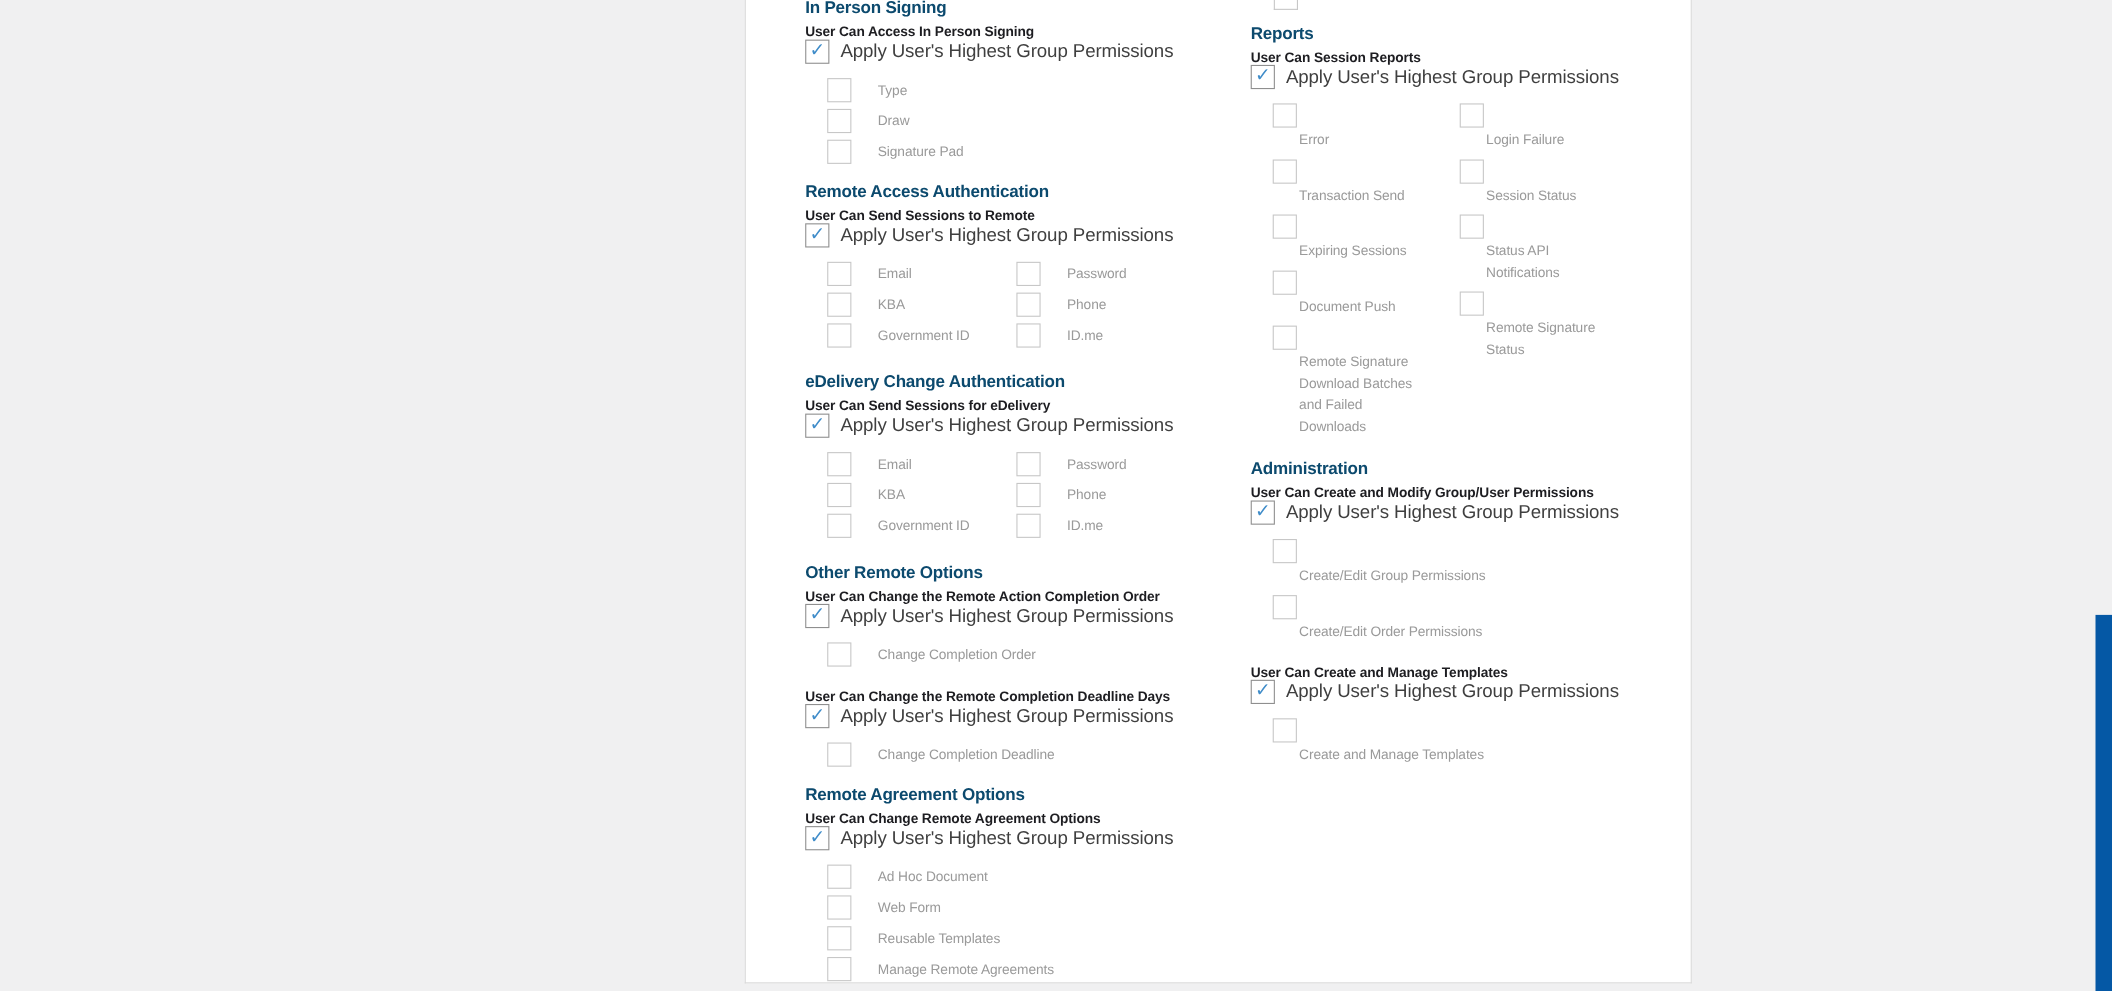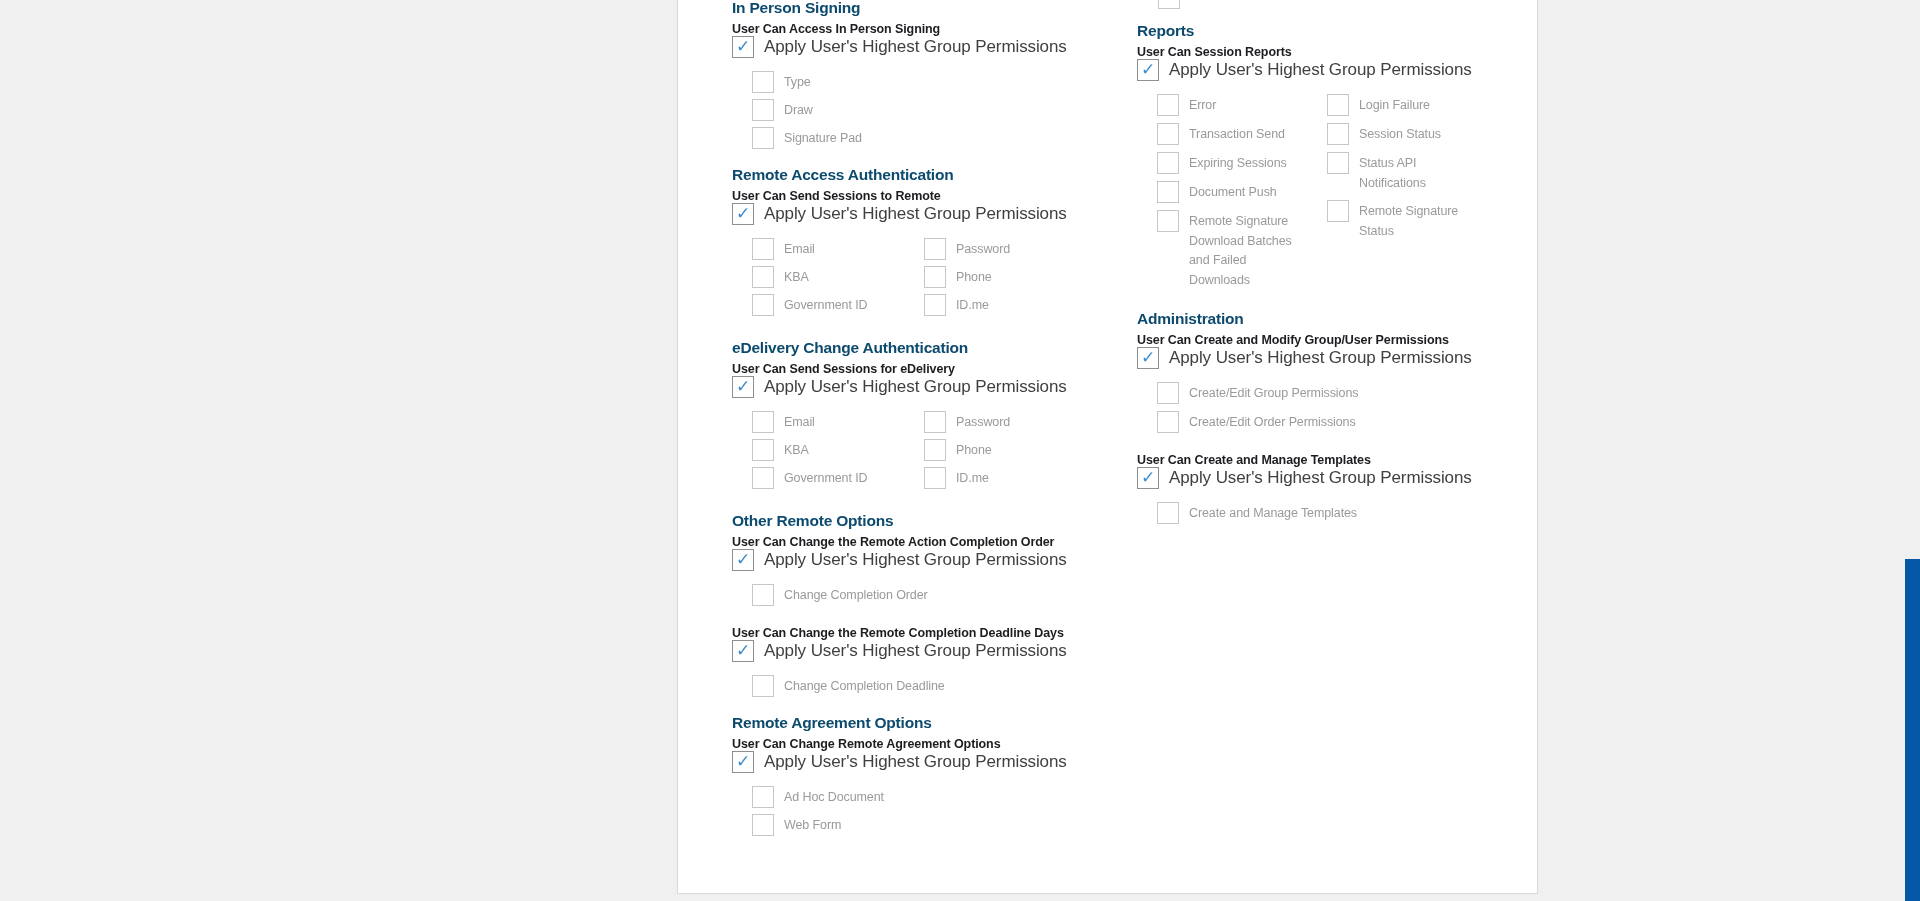--- a/index.html
+++ b/index.html
@@ -19,32 +19,32 @@
     letter-spacing:-0.2px; margin-bottom:6px; }
   .sub-title { font-size:12.5px; line-height:14px; font-weight:bold; color:#1d1d21;
     letter-spacing:-0.1px; }
   .section { margin-bottom:18px; }
   .group { margin-bottom:20px; }
   .group:last-child { margin-bottom:0; }
 
   .row { display:flex; align-items:flex-start; }
   .apply-row { margin-bottom:13px; }
   .opt-row { margin-bottom:6px; }
-  .col-right .opt-row { margin-bottom:7px; }
+  .col-right .opt-row { margin-bottom:7px;flex-direction:column; }
 
   .cb { flex:0 0 auto; width:22px; height:22px; background:#fff;
     border:1px solid #c7c7c7; display:flex; align-items:center; justify-content:center;
     cursor:pointer; }
   .cb.checked { border-color:#8f8f8f; }
   .check { font-family:"DejaVu Sans", sans-serif; font-size:17px; line-height:17px;
     color:#3f8cc9; font-weight:400; transform:translateY(-1px); }
 
   .apply-label { margin-left:10px; font-size:17px; line-height:22px; color:#3f3f3f;
     letter-spacing:-0.1px; white-space:nowrap; }
-  .opt-label { margin-left:10px; font-size:12.5px; line-height:19.5px; padding-top:2px;
+  .opt-label { margin-left:24px; font-size:12.5px; line-height:19.5px; padding-top:2px;
     color:#9a9a9a; letter-spacing:-0.1px; }
 
   .options { padding-left:20px; }
   .opt-cols { display:flex; padding-left:20px; }
   .col-left  .optc1 { width:172px; }
   .col-right .optc1 { width:170px; }
   .col-right .optc1 .opt-label { max-width:116px; }
   .col-right .optc2 .opt-label { max-width:122px; }
 
   .reports-top-offset { margin-top:23px; }
@@ -224,20 +224,28 @@
           </div>
           <div class="options">
             <div class="row opt-row">
               <span class="cb"></span>
               <span class="opt-label">Ad Hoc Document</span>
             </div>
             <div class="row opt-row">
               <span class="cb"></span>
               <span class="opt-label">Web Form</span>
             </div>
+            <div class="row opt-row">
+              <span class="cb"></span>
+              <span class="opt-label">Reusable Templates</span>
+            </div>
+            <div class="row opt-row">
+              <span class="cb"></span>
+              <span class="opt-label">Manage Remote Agreements</span>
+            </div>
           </div>
         </div>
       </div>
     </div>
 
     <div class="col col-right">
       <span class="cb-partial"></span>
 
       <div class="section reports-section reports-top-offset">
         <div class="sec-title">Reports</div>

